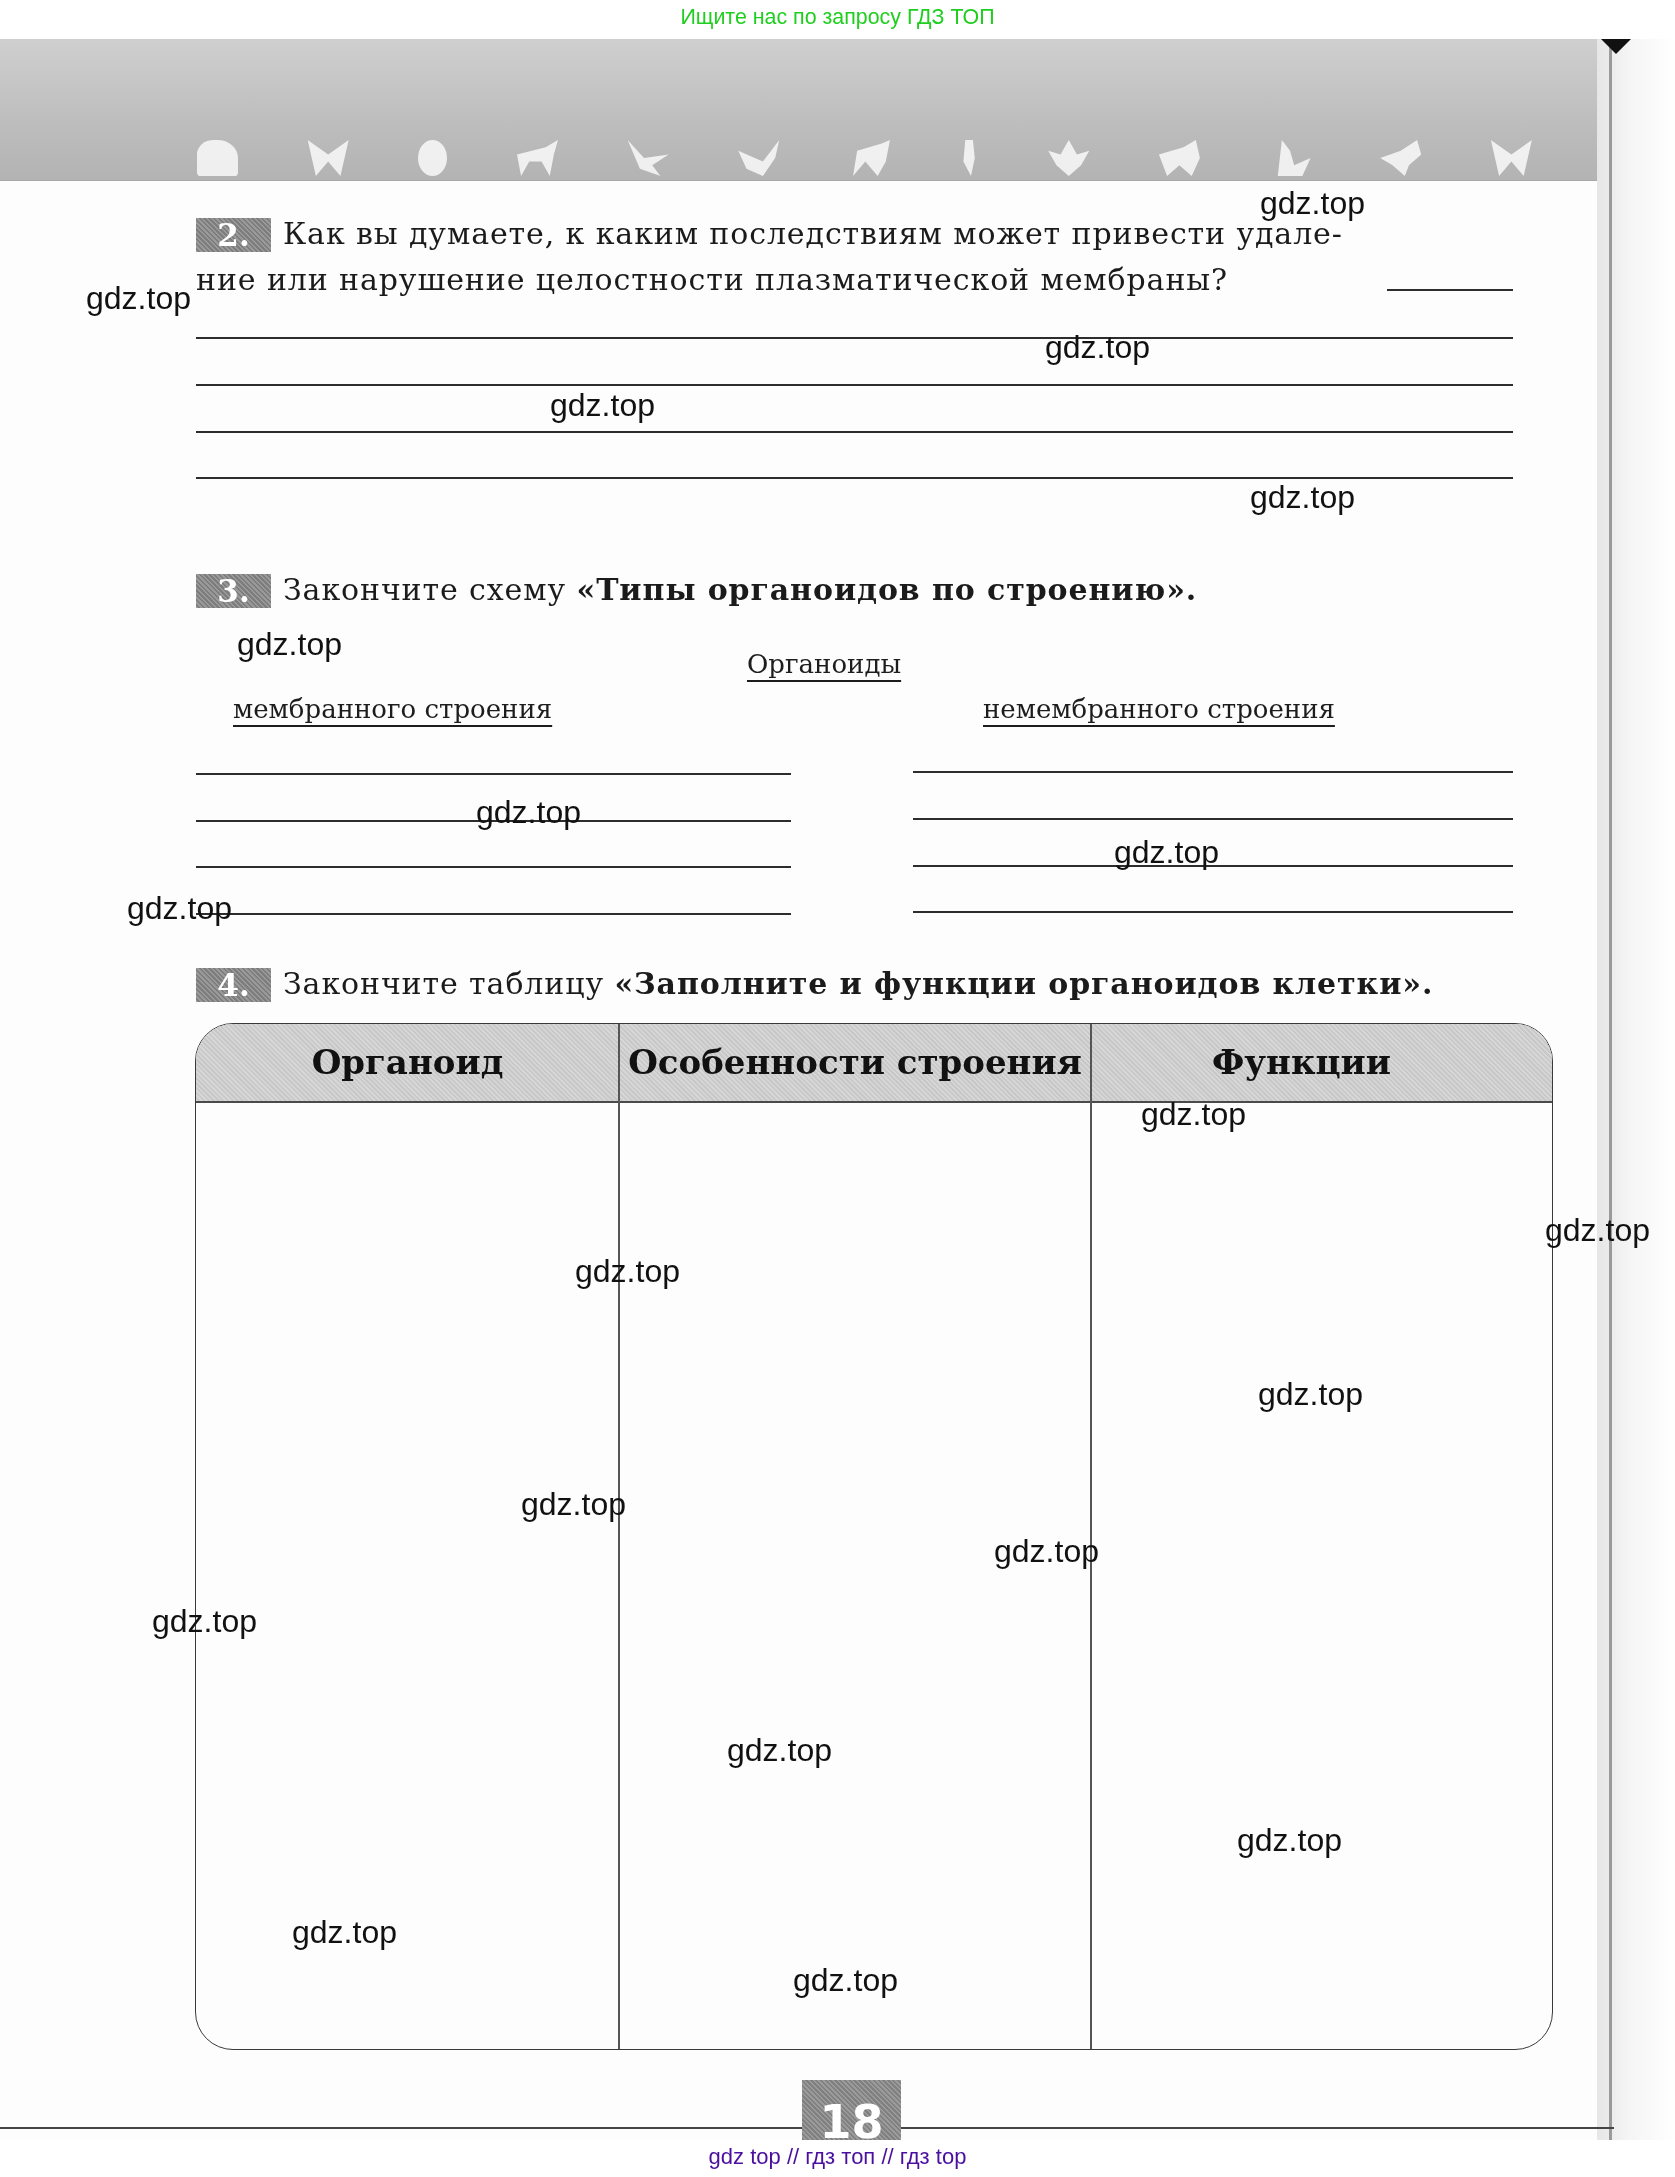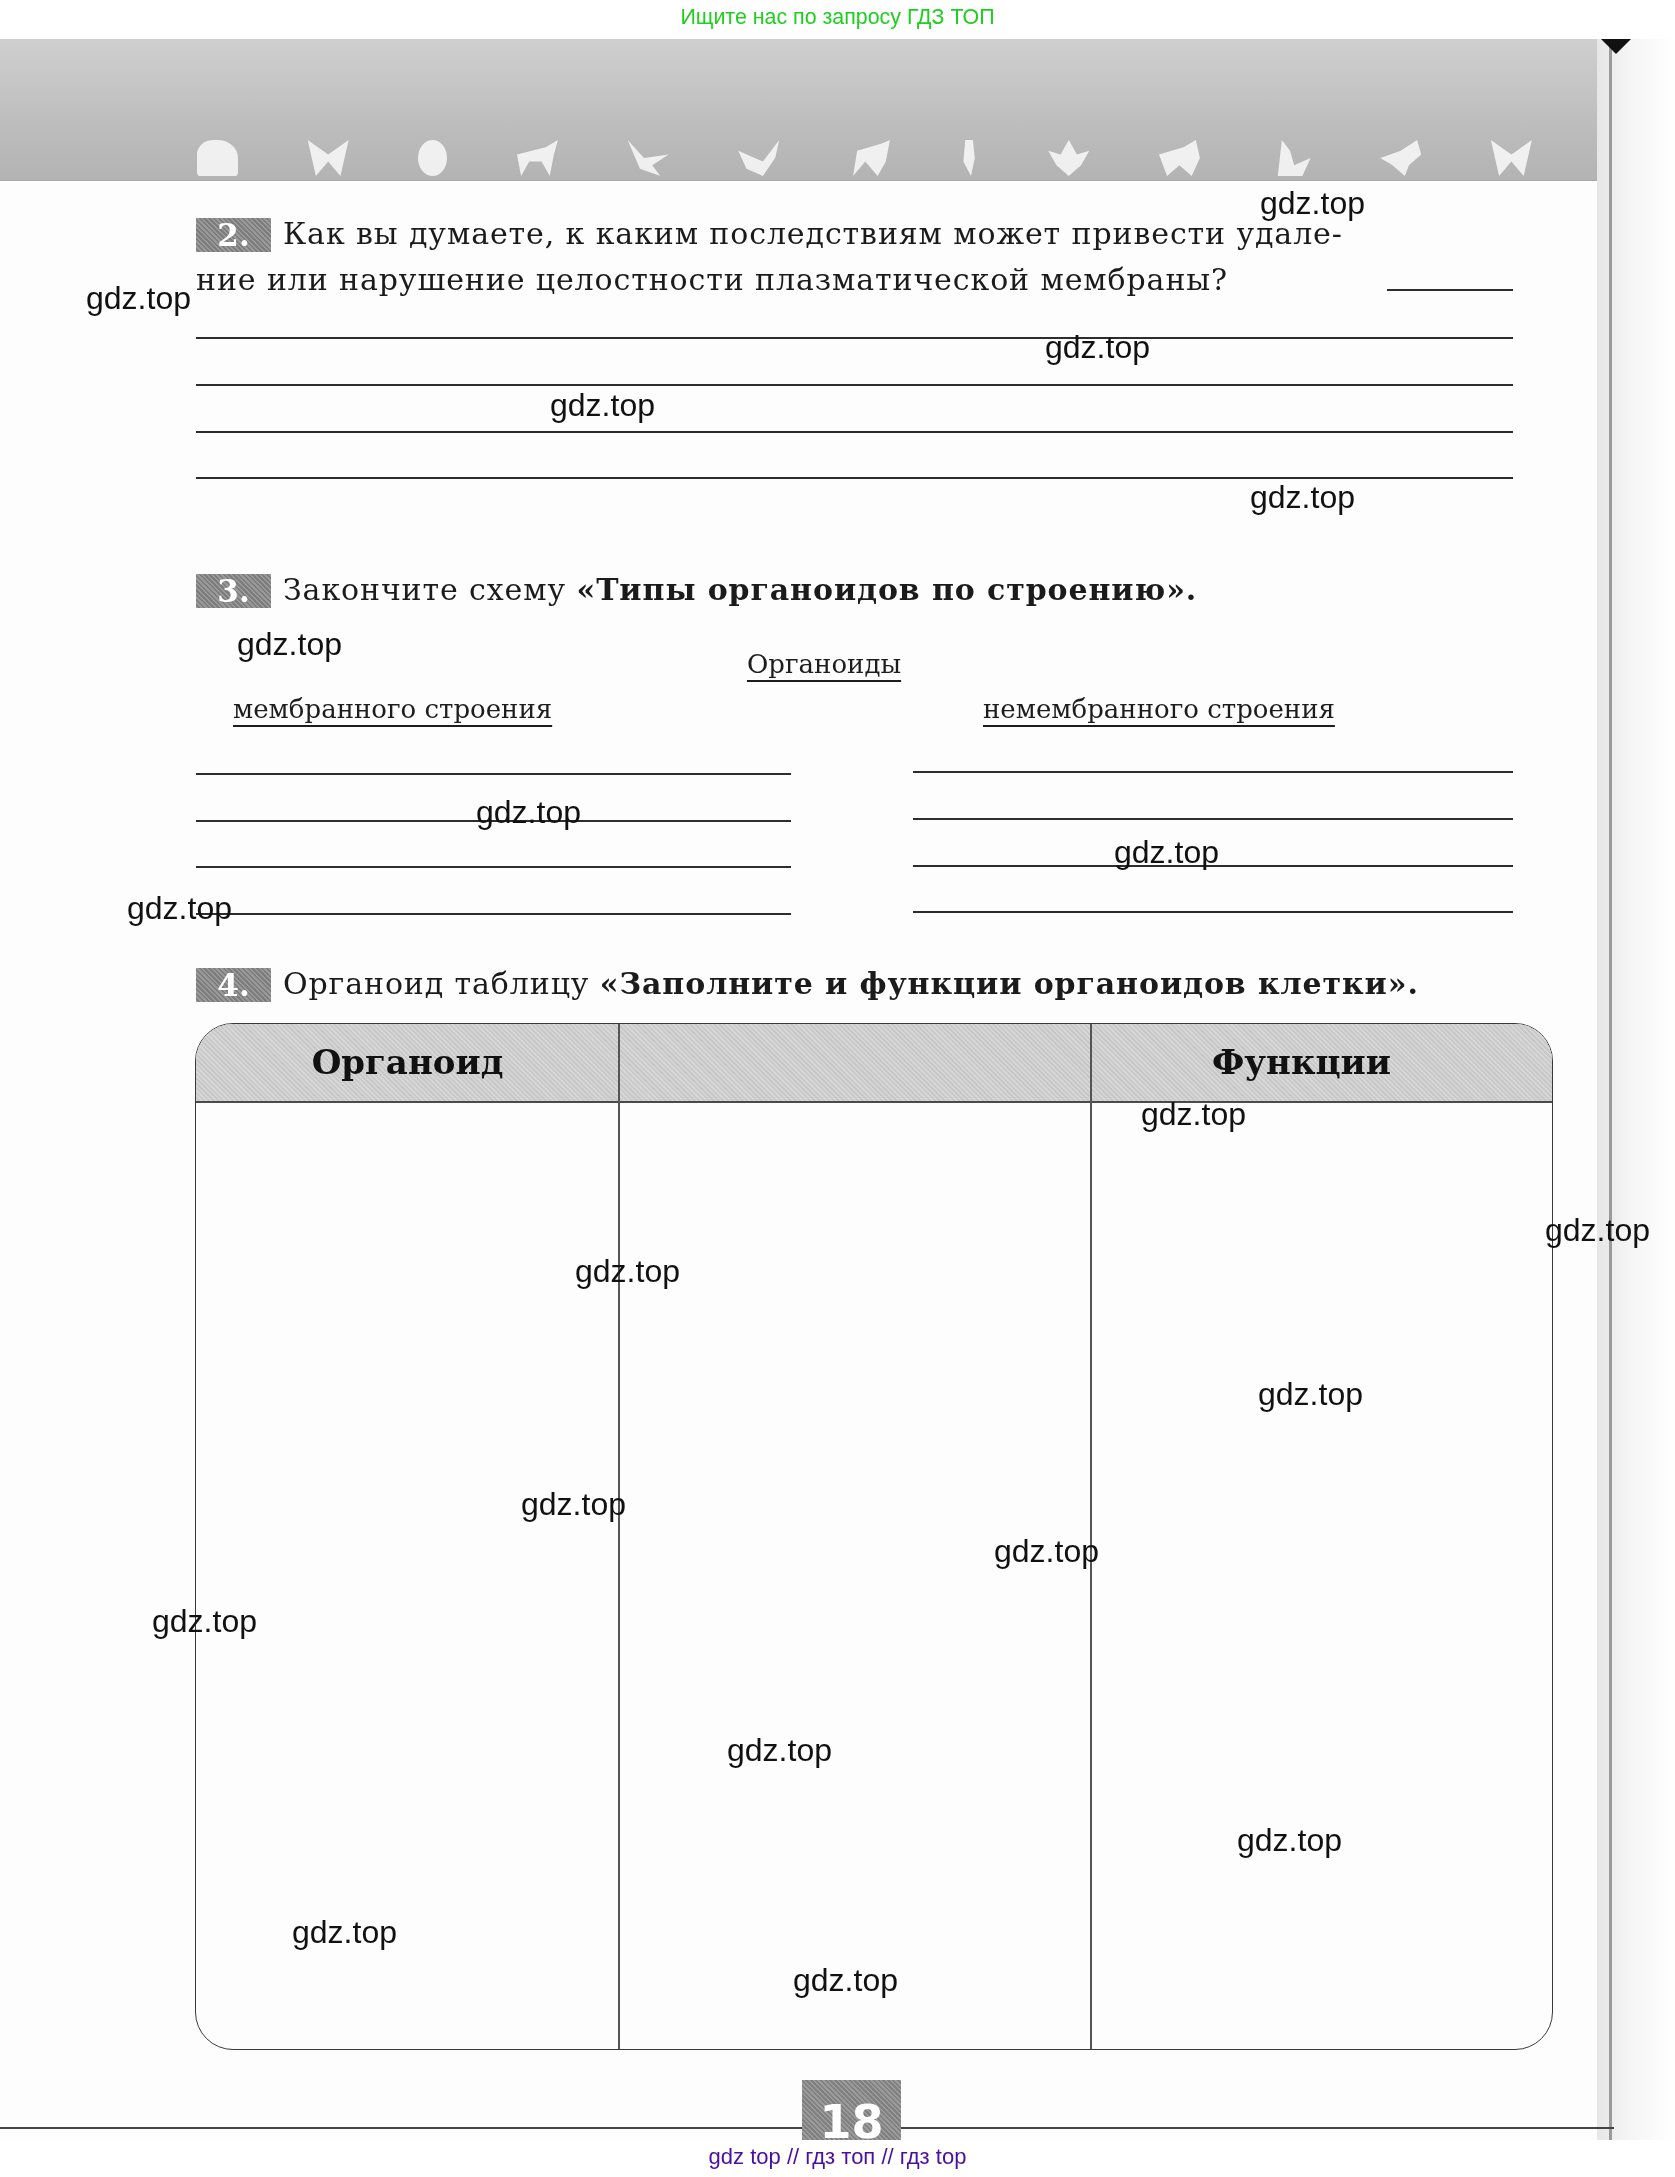--- a/index.html
+++ b/index.html
@@ -109,25 +109,26 @@
 <div class="rule" style="left:196px;top:773px;width:595px;"></div>
 <div class="rule" style="left:196px;top:820px;width:595px;"></div>
 <div class="rule" style="left:196px;top:866px;width:595px;"></div>
 <div class="rule" style="left:196px;top:913px;width:595px;"></div>
 <div class="rule" style="left:913px;top:771px;width:600px;"></div>
 <div class="rule" style="left:913px;top:818px;width:600px;"></div>
 <div class="rule" style="left:913px;top:865px;width:600px;"></div>
 <div class="rule" style="left:913px;top:911px;width:600px;"></div>
 
 <div class="task-badge" style="left:196px;top:968px;">4.</div>
-<div class="q-text" style="left:283px;top:961px;"><span>Органоид таблицу </span><b>«Заполните и функции органоидов клетки».</b></div>
+<div class="q-text" style="left:283px;top:961px;"><span>Закончите таблицу </span><b>«Заполните и функции органоидов клетки».</b></div>
 
 <div class="table">
   <div class="thead">
     <div class="th" style="left:0;width:423px;">Органоид</div>
+    <div class="th" style="left:423px;width:472px;">Особенности строения</div>
     <div class="th" style="left:895px;width:421px;">Функции</div>
   </div>
   <div class="col-div" style="left:422px;"></div>
   <div class="col-div" style="left:894px;"></div>
   <div style="position:absolute;left:0;top:80px;width:422px;height:942px;"></div>
   <div style="position:absolute;left:424px;top:80px;width:470px;height:942px;"></div>
   <div style="position:absolute;left:895px;top:80px;width:420px;height:942px;"></div>
 </div>
 
 <div class="bottom-rule"></div>

